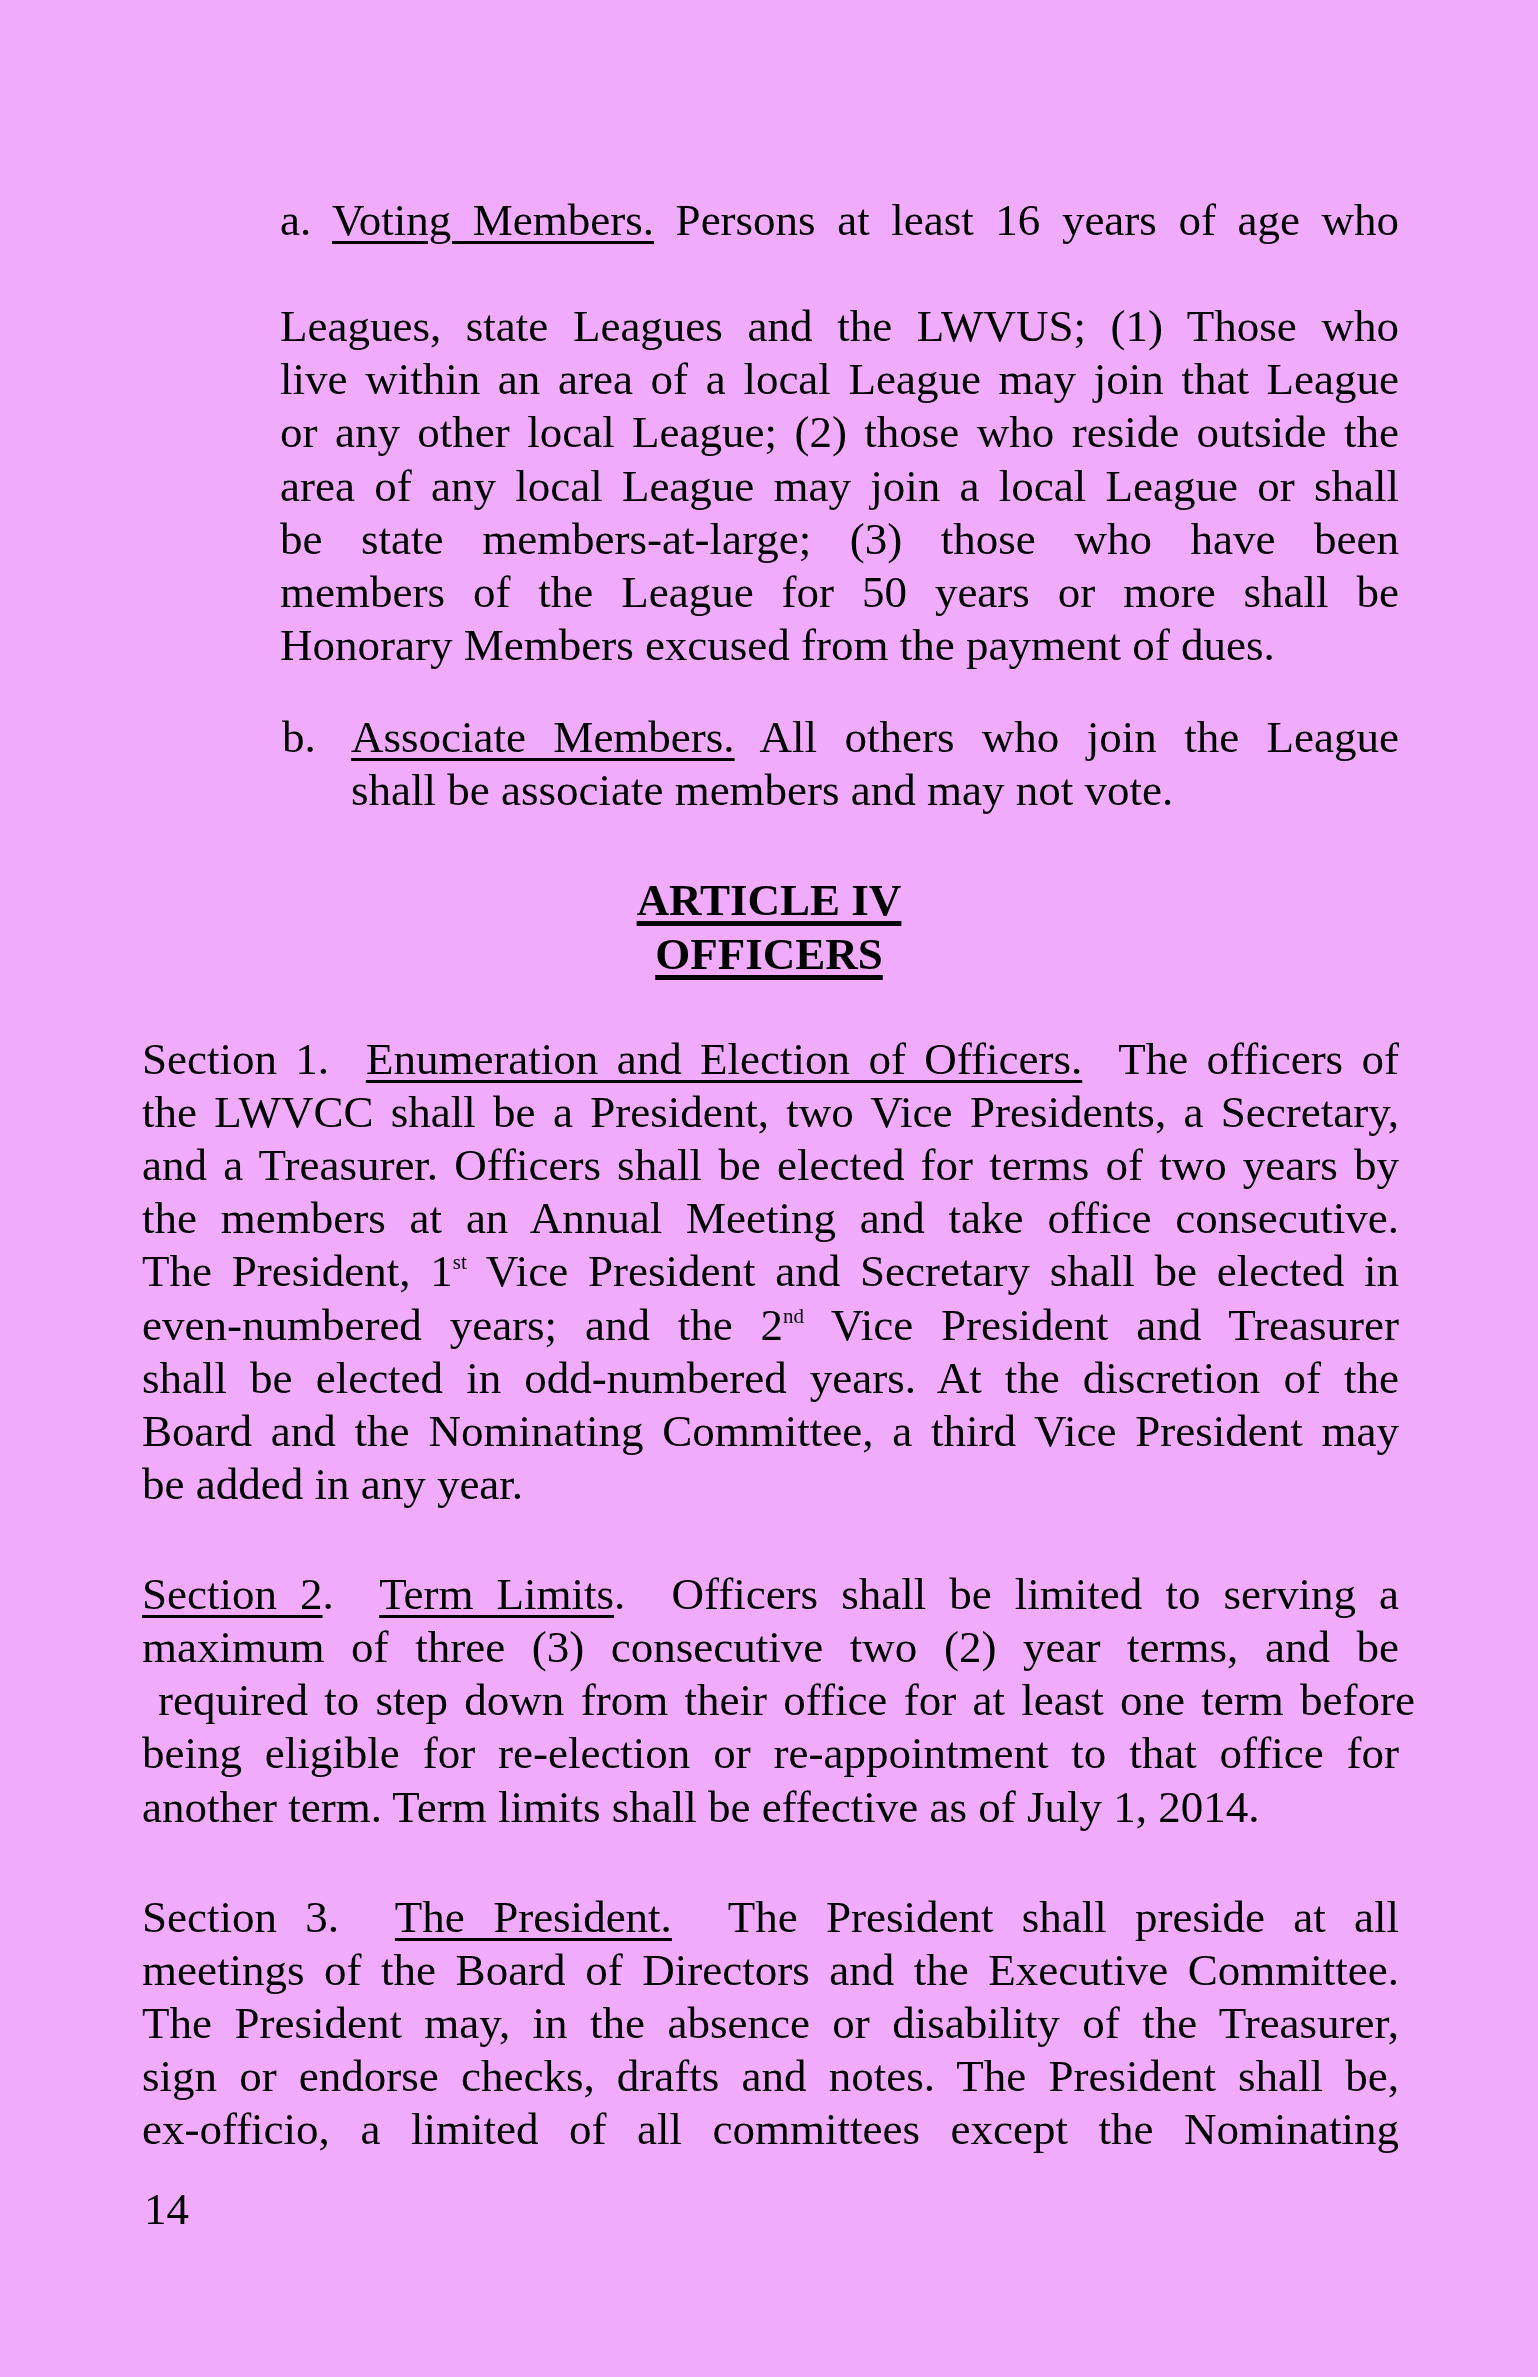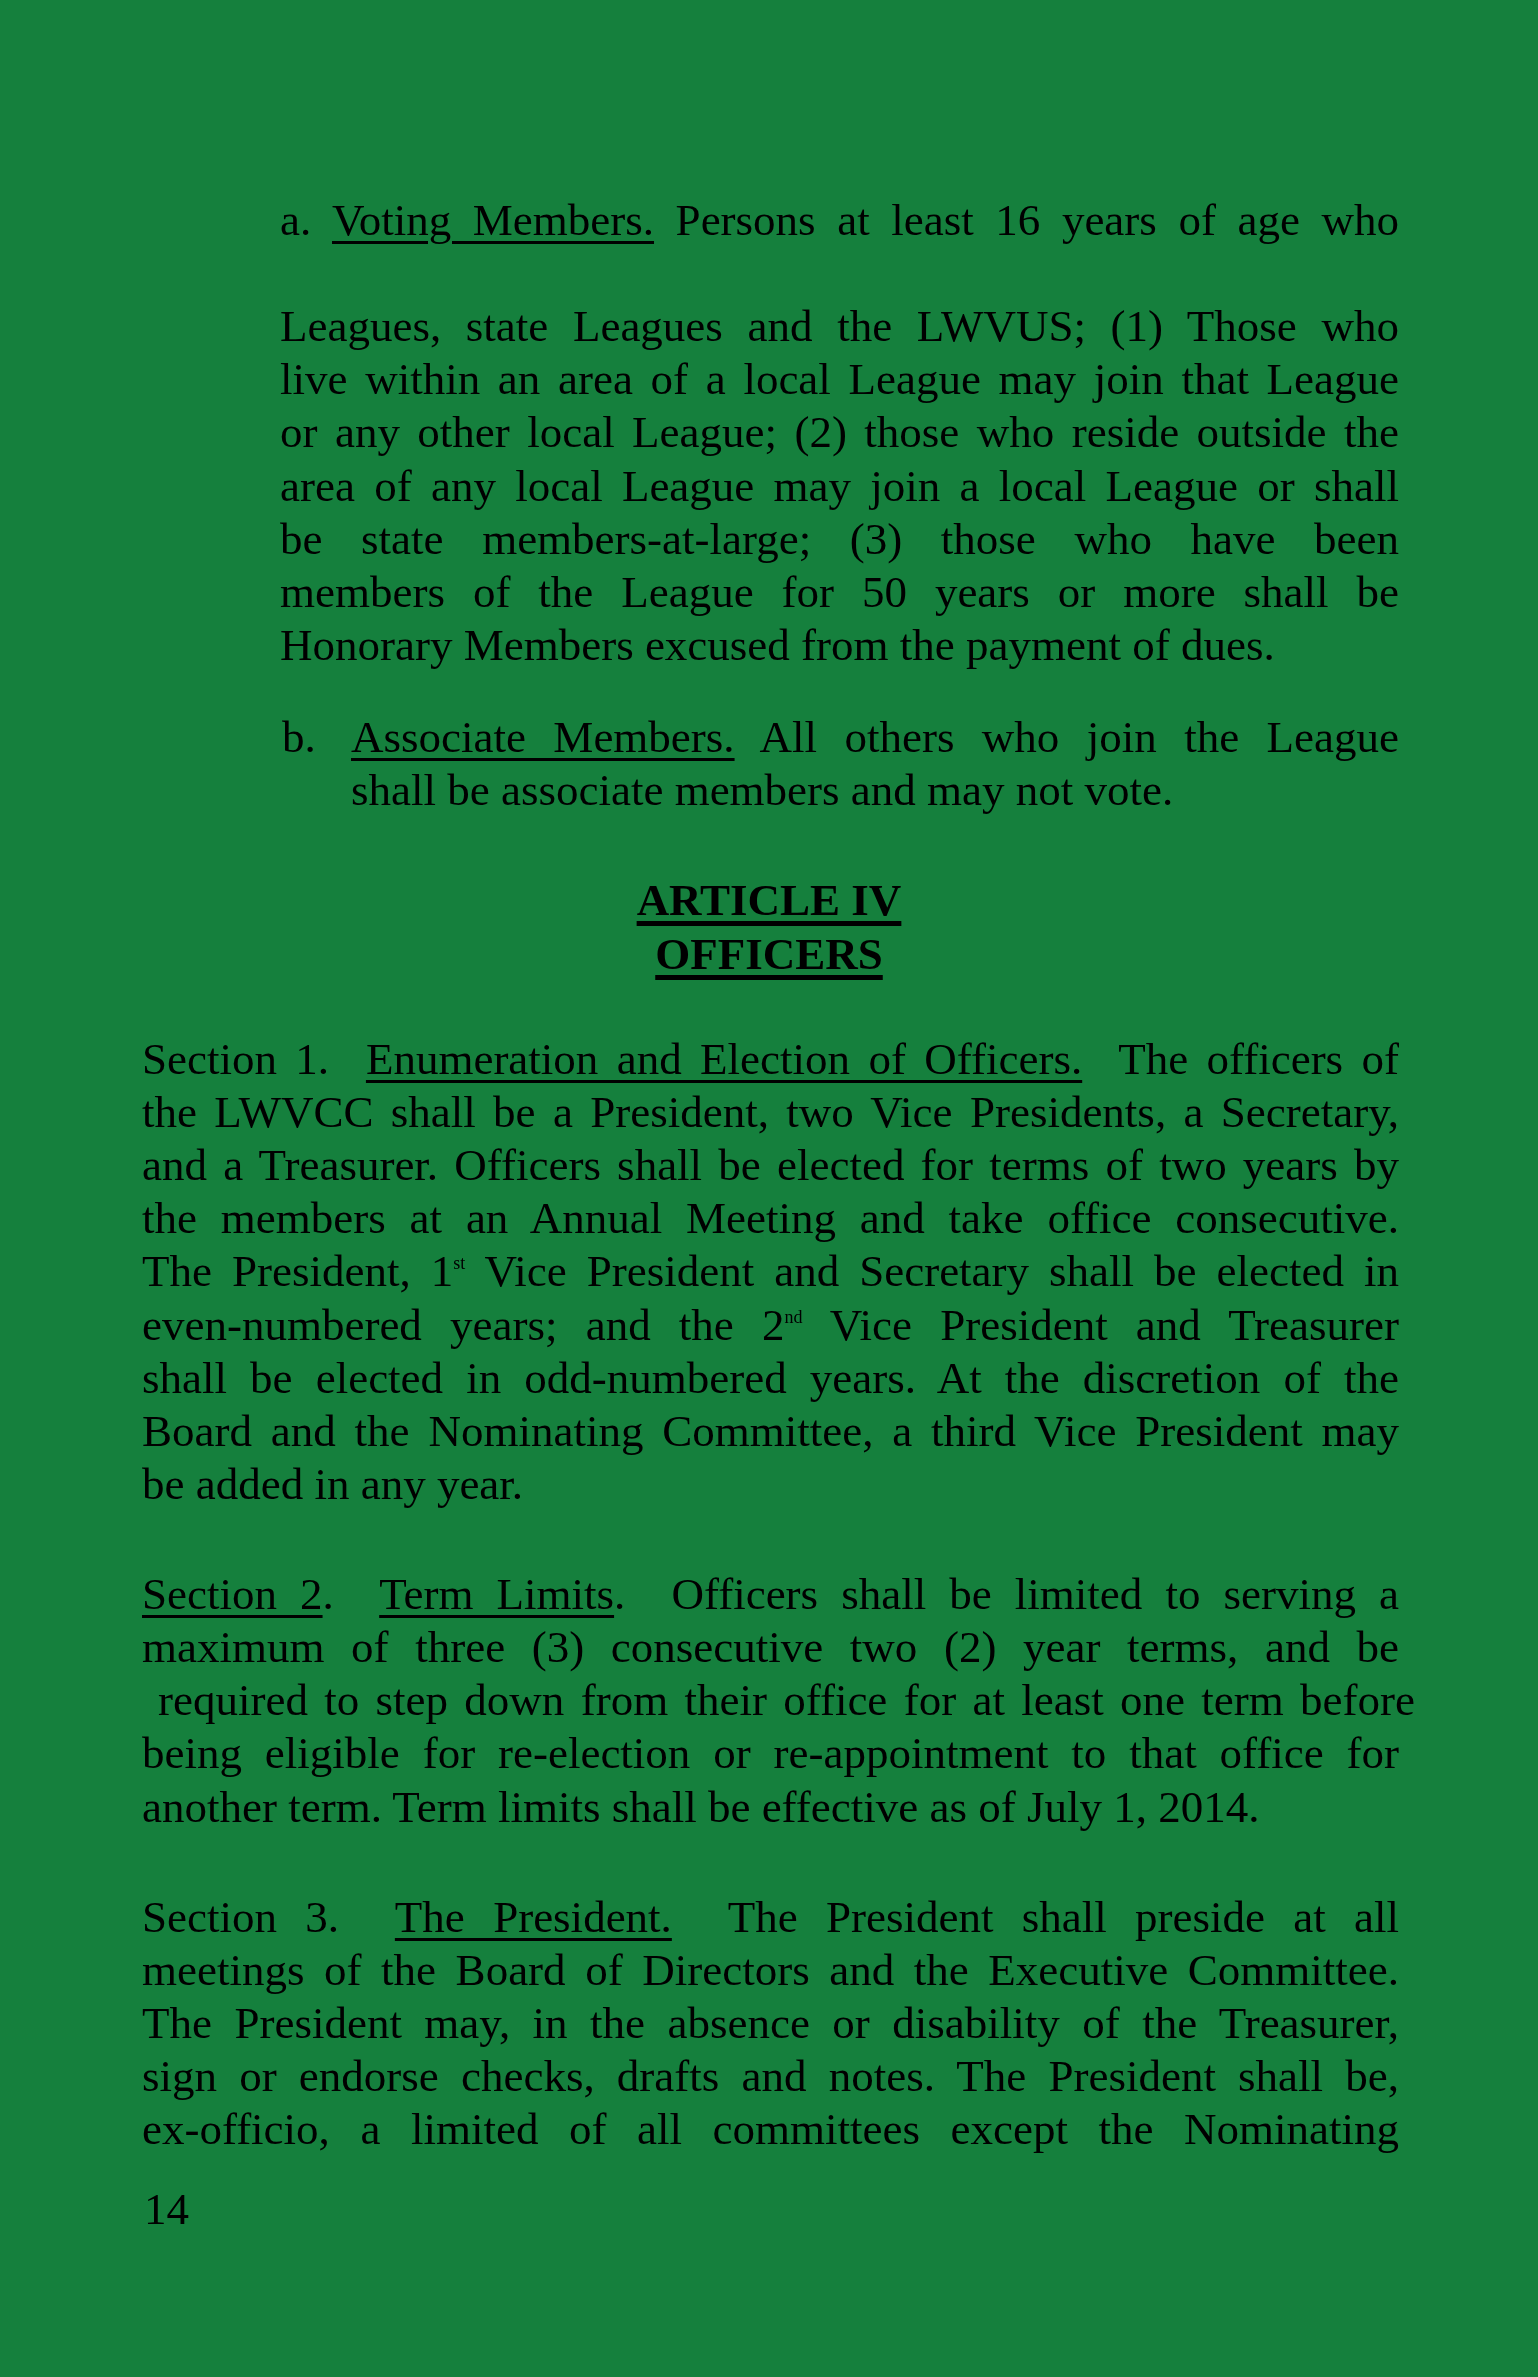--- a/index.html
+++ b/index.html
@@ -1,25 +1,25 @@
 <!DOCTYPE html>
 <html style="font-size:15px"><head>
 <meta charset="utf-8">
 <style>
   html, body { margin: 0; padding: 0; background: #ffffff; }
   body { width: 1538px; height: 2377px; position: relative; overflow: hidden; }
-  .page { position: absolute; left: 0; top: 0; width: 1538px; height: 2377px; background: #15803d; color: #000000;
+  .page { position: absolute; left: 0; top: 0; width: 1538px; height: 2377px; background: #f0abfc; color: #000000;
           font-family: "Liberation Serif", "DejaVu Serif", serif; font-size: 45px; }
   .line { position: absolute; height: 53px; line-height: 53px; white-space: nowrap; }
   .j { text-align: justify; text-align-last: justify; white-space: normal; overflow: hidden; }
   .l { text-align: center; }
   .u { text-decoration: underline; text-decoration-thickness: 2.8px; text-underline-offset: 5.6px; }
   .heading { position: absolute; left: 0; width: 1538px; text-align: center; font-weight: bold; height: 53px; line-height: 53px; }
   .heading span { text-decoration: underline; text-decoration-thickness: 4.7px; text-underline-offset: 5.6px; }
-  sup { font-size: 18px; line-height: 0; vertical-align: 17px; }
+  sup { font-size: 21px; line-height: 0; vertical-align: 17px; }
   .pagenum { position: absolute; height: 53px; line-height: 53px; }
 </style>
 </head>
 <body>
 
 <div class="page">
 
   <div class="line j" style="left:280px; width:1119px; top:194px;">
     <span>a.</span>
     <span class="u">Voting Members.</span>

